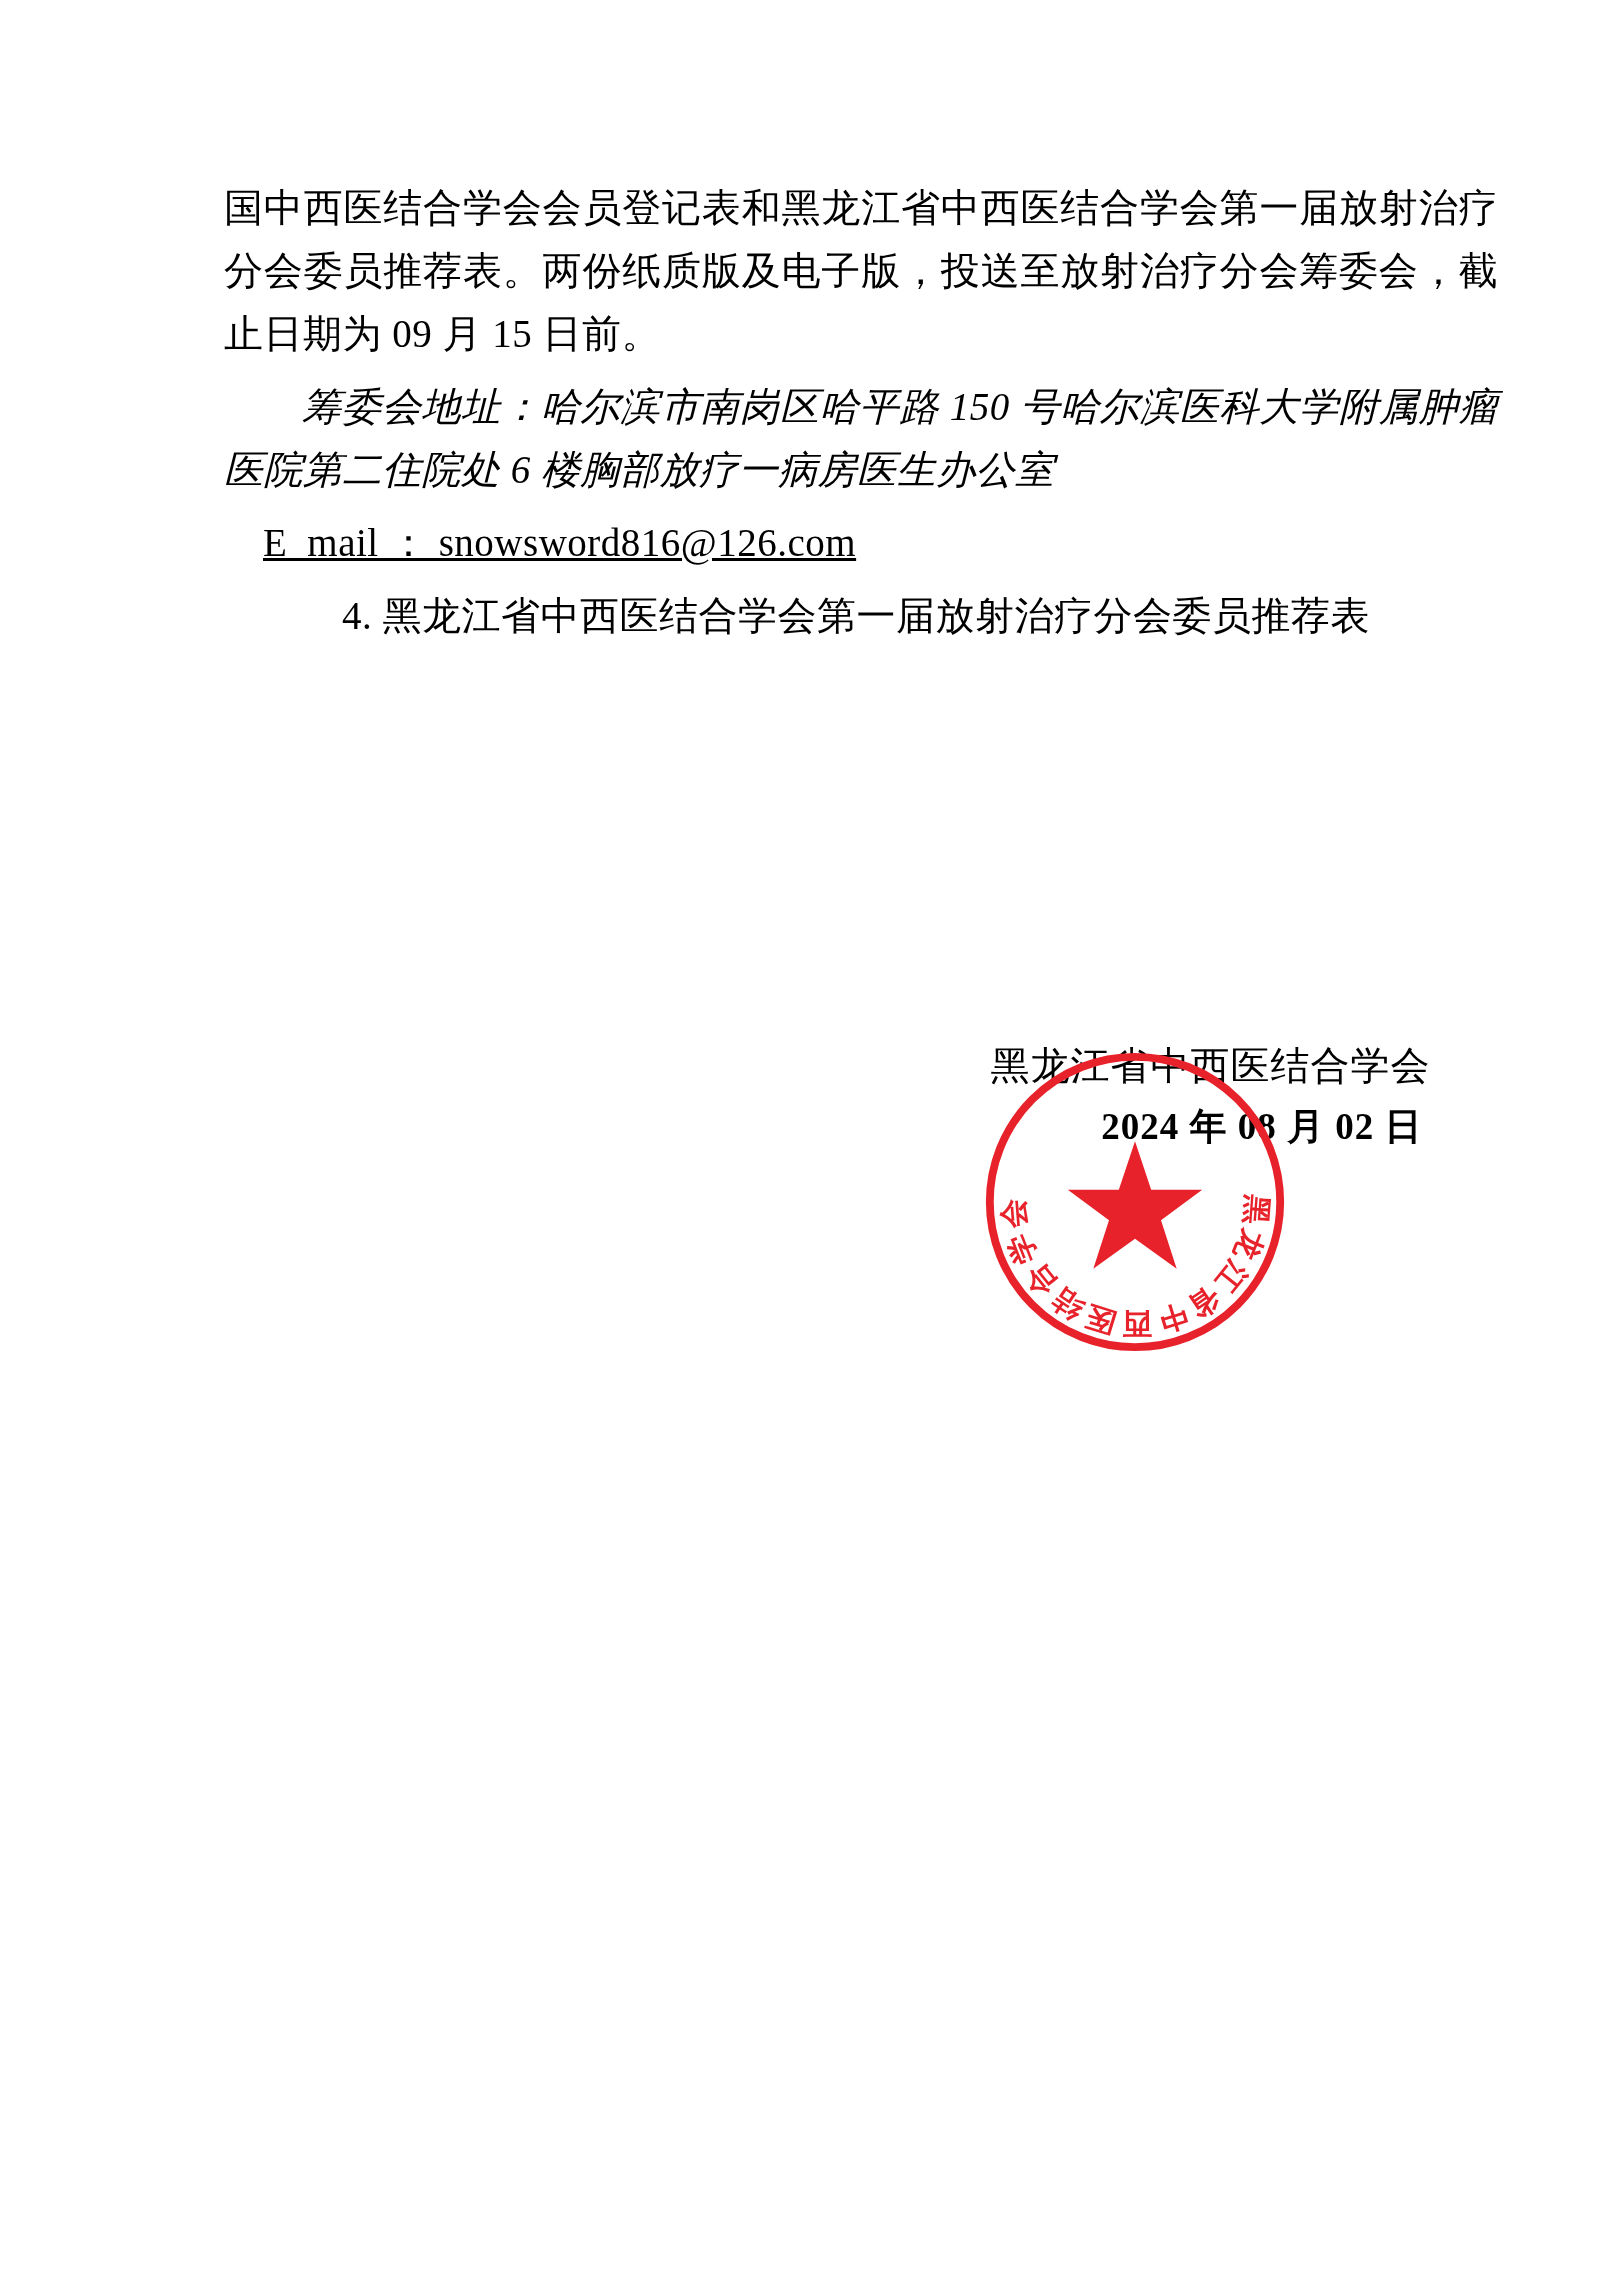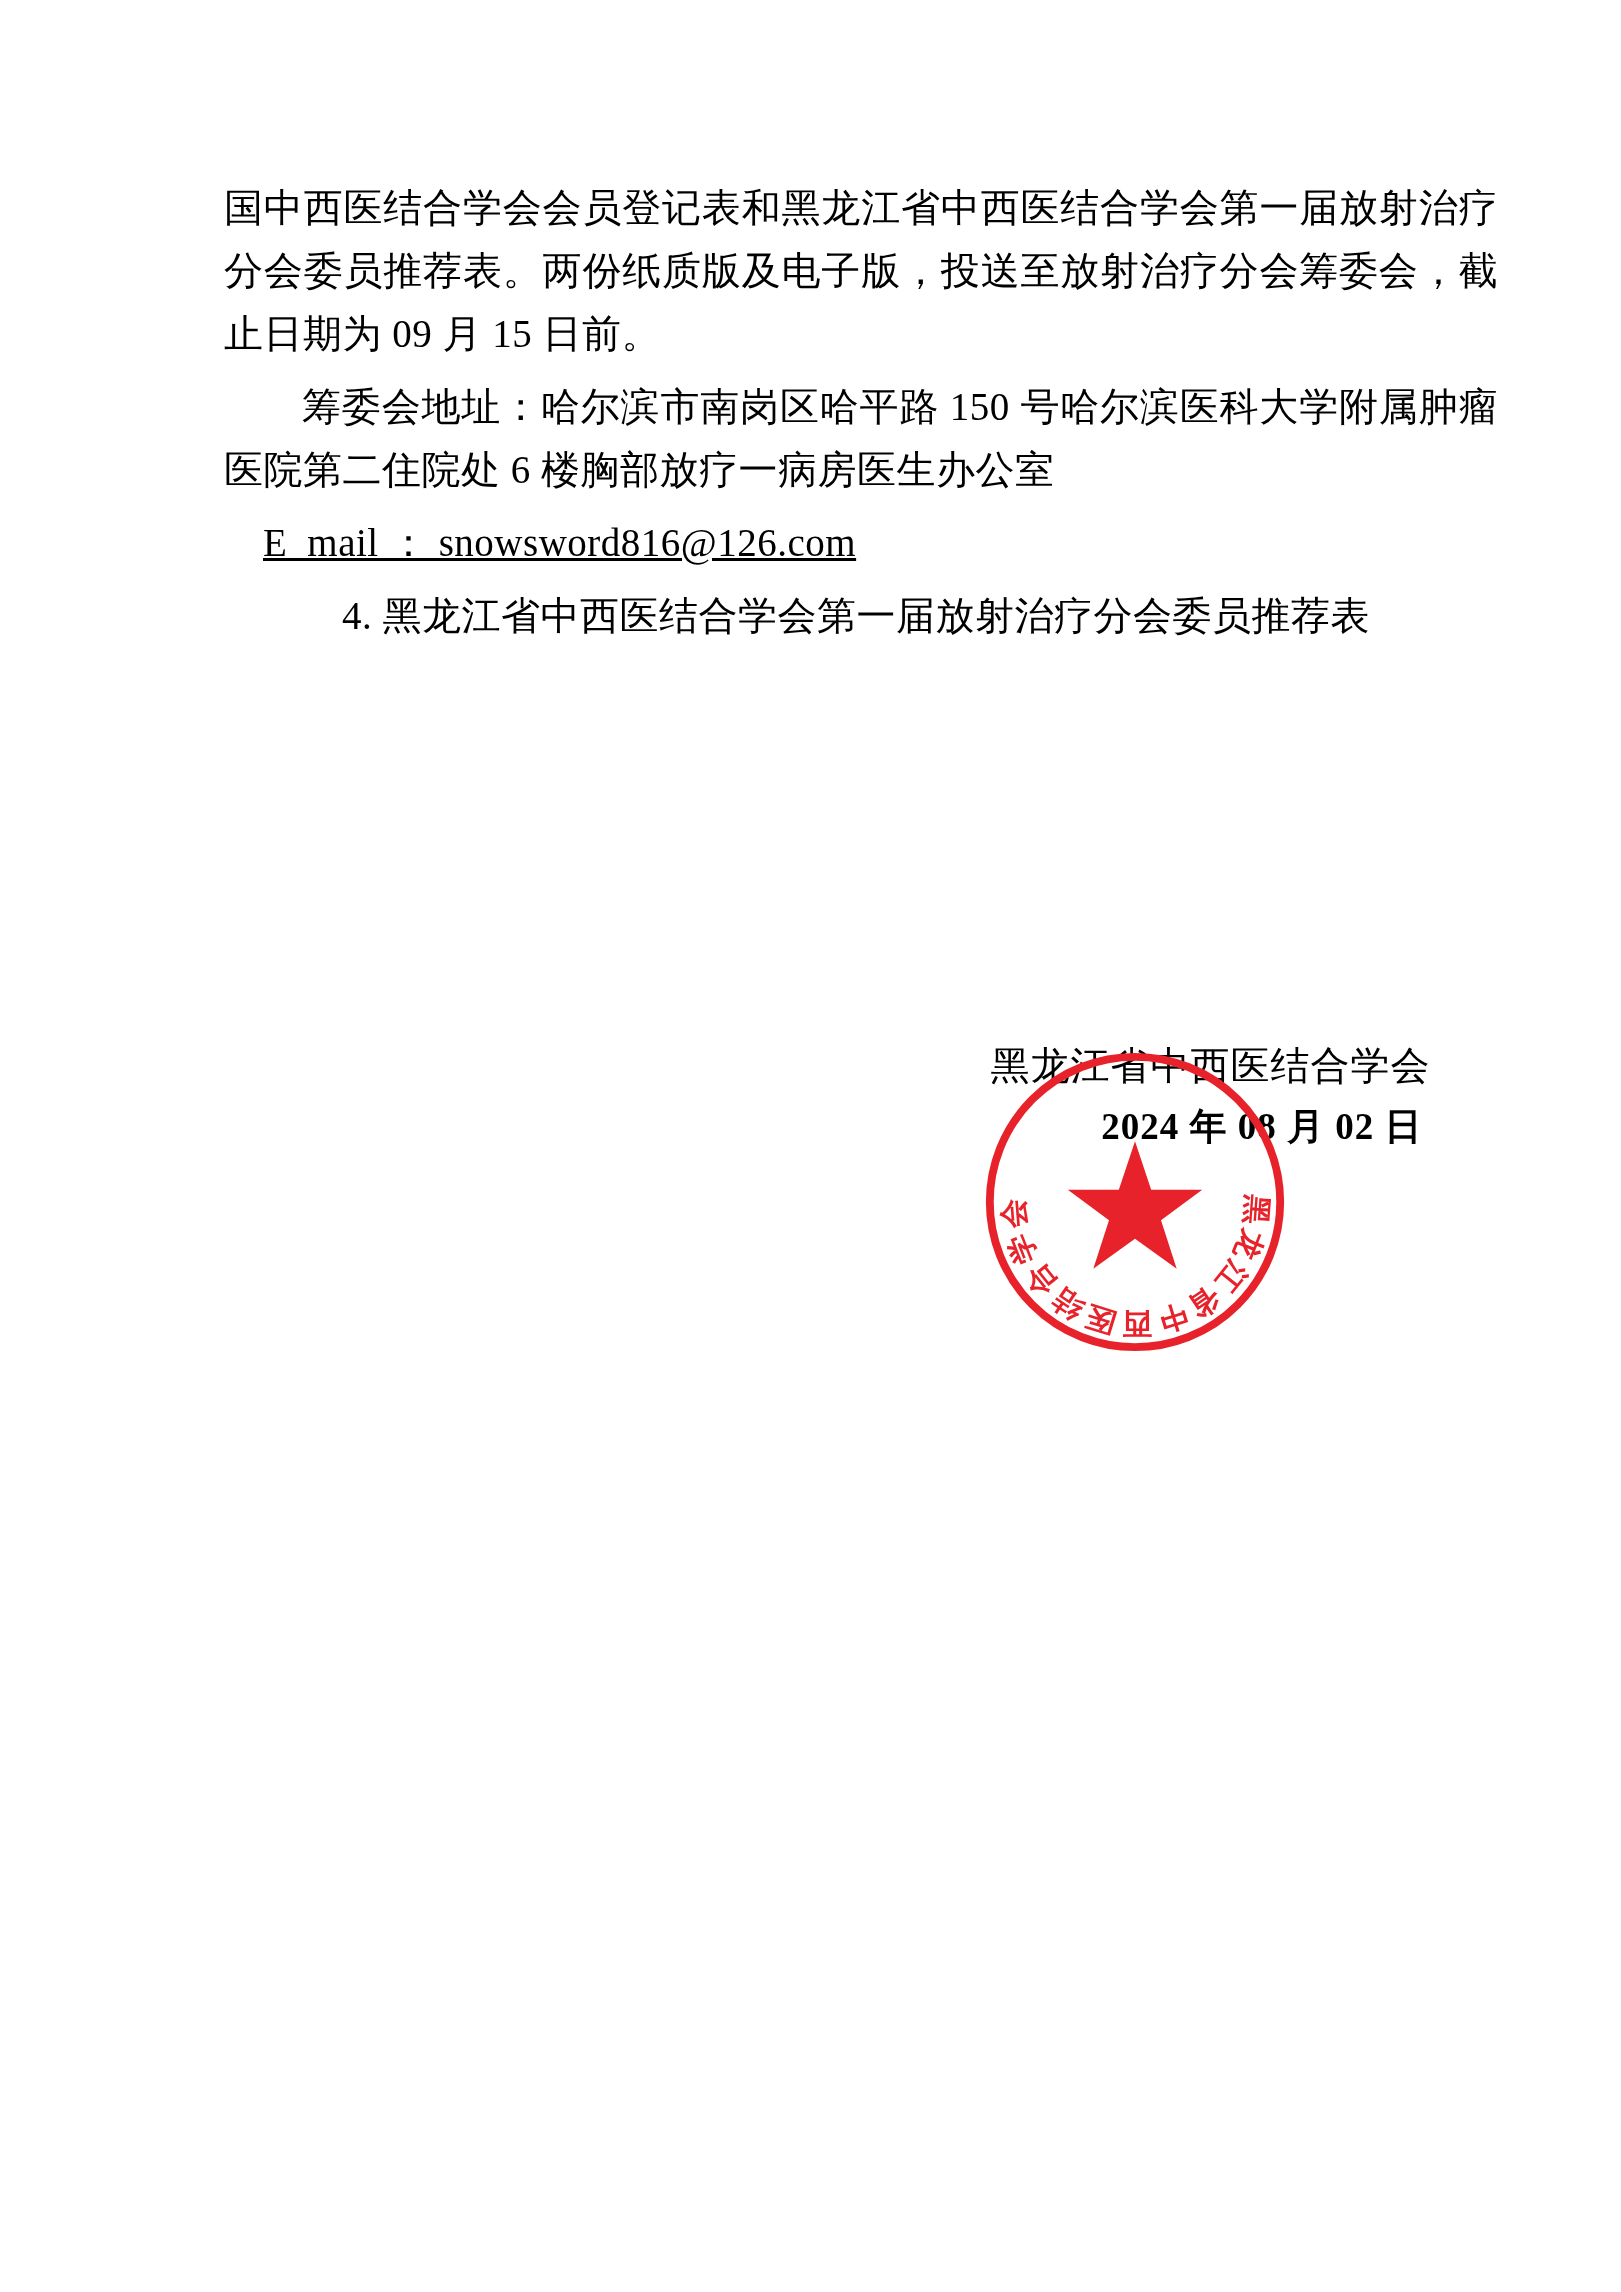--- a/index.html
+++ b/index.html
@@ -34,21 +34,21 @@
 
   .para {
     font-size: 39px;
     line-height: 1.62;
     letter-spacing: 0.5px;
     text-align: justify;
     margin: 0 0 2px 0;
     white-space: pre-wrap;
   }
 
-  .indent-1 { text-indent: 78px; }
+  .indent-1 { text-indent: 78px; font-style: italic; }
   .indent-half { text-indent: 39px; text-decoration: underline; }
   .indent-2 { text-indent: 118px; }
 
   .block-gap { margin-top: 9.8px; }
 
   .sign-block {
     position: absolute;
     left: 176px;
     top: 1034px;
     width: 1274px;

